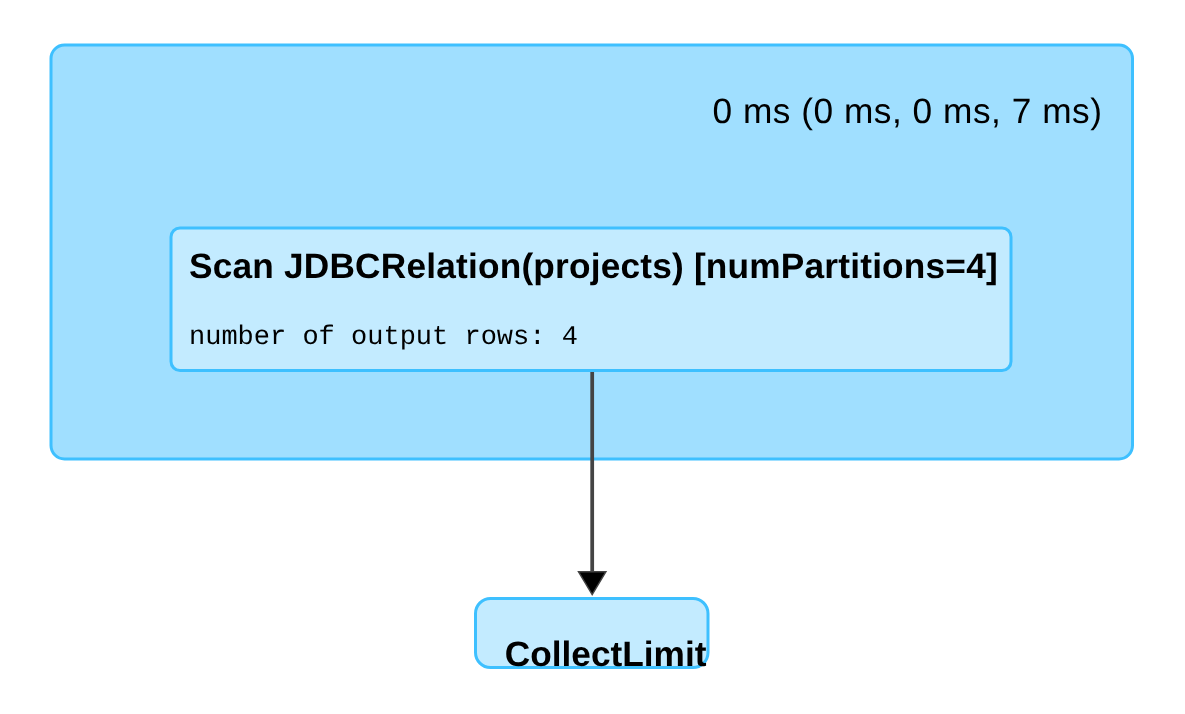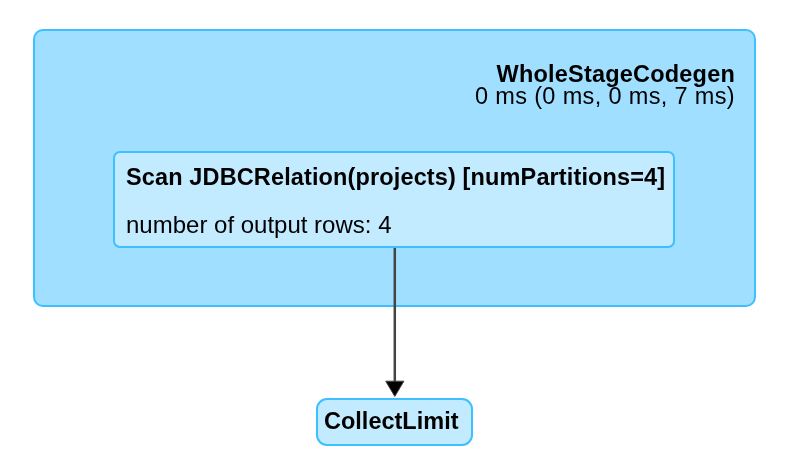--- a/index.html
+++ b/index.html
@@ -61,52 +61,52 @@
     left: 11px; top: 12px;
     font-size: 23.5px;
     line-height: 24px;
     font-weight: bold;
     letter-spacing: 0.13px;
     white-space: nowrap;
   }
   .node-metrics {
     position: absolute;
     left: 11px; top: 59.5px;
-    font-size: 24px;
+    font-size: 18px;
     line-height: 24px;
     white-space: nowrap;
+    font-family: Liberation Mono, monospace;
   }
   .collect-node {
     position: absolute;
     left: 316px; top: 398px;
     width: 157px; height: 48px;
     border-radius: 11px;
-    text-align: left;
+    text-align: right;
     font-size: 23.5px;
     font-weight: bold;
     line-height: 40.5px;
-    padding-top: 1px;
+    padding-top: 16px;
     padding-left: 6px;
     white-space: nowrap;
   }
   .edge-layer {
     position: absolute;
     left: 0; top: 0;
     width: 790px; height: 476px;
     pointer-events: none;
   }
 </style>
 </head>
 <body>
 
 <div class="plan-viz">
 
   <div class="cluster">
     <div class="cluster-label">
-      <div class="cluster-name">WholeStageCodegen</div>
       <div class="cluster-duration">0 ms (0 ms, 0 ms, 7 ms)</div>
     </div>
 
     <div class="node scan-node">
       <div class="node-name">Scan JDBCRelation(projects) [numPartitions=4]</div>
       <div class="node-metrics">number of output rows: 4</div>
     </div>
   </div>
 
   <svg class="edge-layer" width="790" height="476" viewBox="0 0 790 476">

